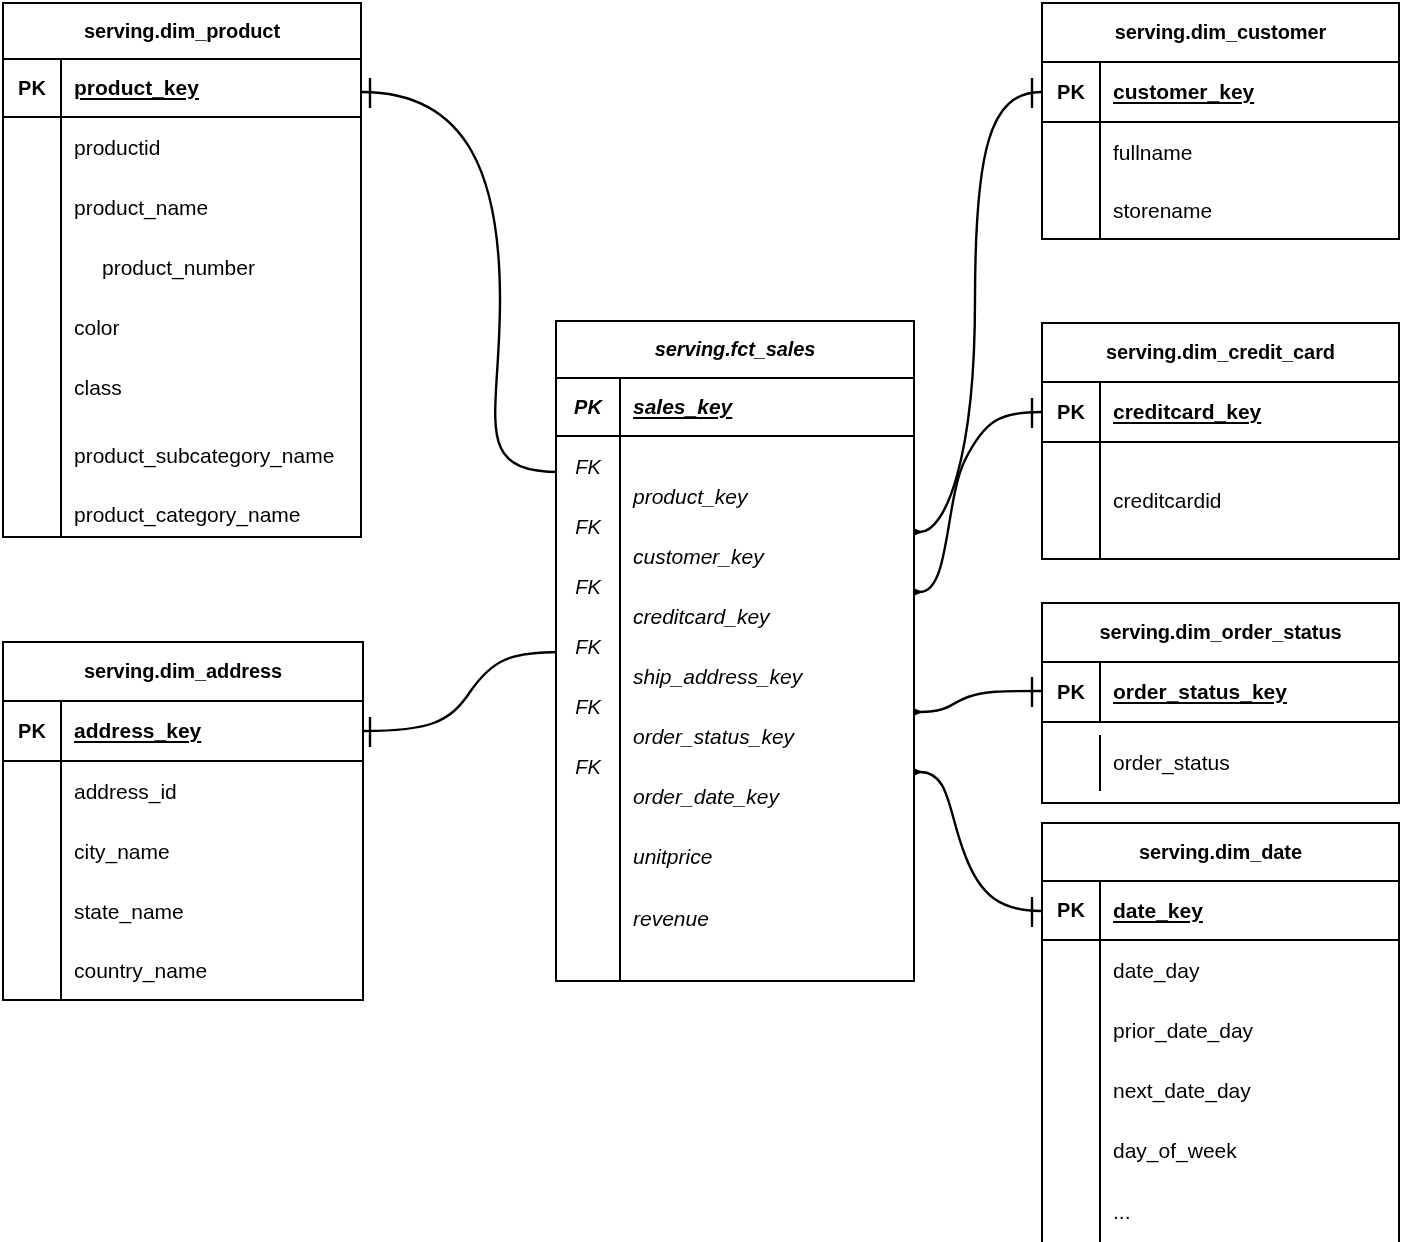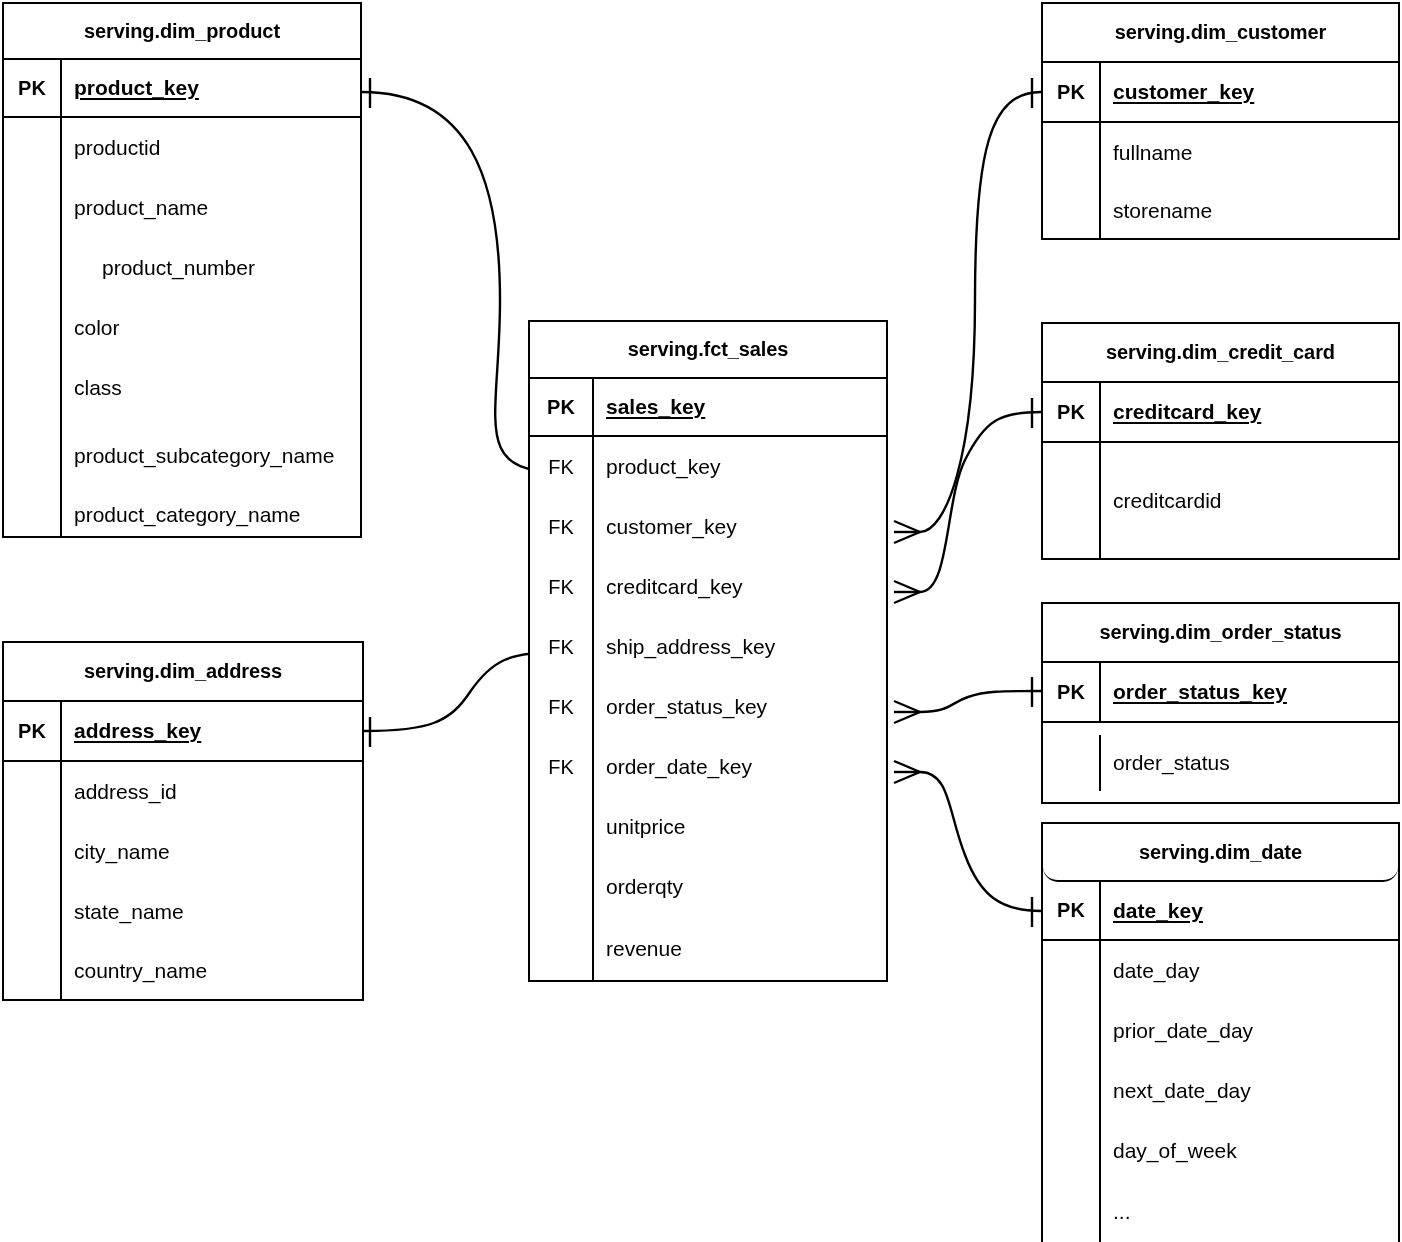--- a/index.html
+++ b/index.html
@@ -229,21 +229,21 @@
       </div>
       <div class="fields-namecol">
         <div class="ncell" style="height:60px;">address_id</div>
         <div class="ncell" style="height:60px;">city_name</div>
         <div class="ncell" style="height:60px;">state_name</div>
         <div class="ncell" style="height:57px;">country_name</div>
       </div>
     </div>
   </div>
 
-  <div class="entity" style="left:528px; top:320px; width:360px; height:662px;">
+  <div class="entity" style="left:555px; top:320px; width:360px; height:662px;font-style:italic;">
     <div class="entity-title" style="height:59px;">serving.fct_sales</div>
     <div class="row pk-row" style="height:60px;">
       <div class="row-keycell" style="width:64px;">PK</div>
       <div class="row-namecell">
         <span class="pkname">sales_key</span>
       </div>
     </div>
     <div class="fields-block">
       <div class="fields-keycol" style="width:64px;">
         <div class="fcell" style="height:60px;">FK</div>
@@ -257,21 +257,20 @@
         <div class="fcell" style="height:63px;"></div>
       </div>
       <div class="fields-namecol">
         <div class="ncell" style="height:60px;">product_key</div>
         <div class="ncell" style="height:60px;">customer_key</div>
         <div class="ncell" style="height:60px;">creditcard_key</div>
         <div class="ncell" style="height:60px;">ship_address_key</div>
         <div class="ncell" style="height:60px;">order_status_key</div>
         <div class="ncell" style="height:60px;">order_date_key</div>
         <div class="ncell" style="height:60px;">unitprice</div>
-        <div class="ncell" style="height:60px;">orderqty</div>
         <div class="ncell" style="height:63px;">revenue</div>
       </div>
     </div>
   </div>
 
   <div class="entity" style="left:1041px; top:2px; width:359px; height:238px;">
     <div class="entity-title" style="height:59px;">serving.dim_customer</div>
     <div class="row pk-row" style="height:60px;">
       <div class="row-keycell" style="width:58px;">PK</div>
       <div class="row-namecell">
@@ -321,21 +320,21 @@
       <div class="fields-keycol" style="width:58px;">
         <div class="fcell" style="height:56px;"></div>
       </div>
       <div class="fields-namecol">
         <div class="ncell" style="height:56px;">order_status</div>
       </div>
     </div>
   </div>
 
   <div class="entity" style="left:1041px; top:822px; width:359px; height:420px; border-bottom:none;">
-    <div class="entity-title" style="height:59px;border-radius:15px;">serving.dim_date</div>
+    <div class="entity-title" style="height:59px;">serving.dim_date</div>
     <div class="row pk-row" style="height:60px;">
       <div class="row-keycell" style="width:58px;">PK</div>
       <div class="row-namecell">
         <span class="pkname">date_key</span>
       </div>
     </div>
     <div class="fields-block">
       <div class="fields-keycol" style="width:58px;">
         <div class="fcell" style="height:60px;"></div>
         <div class="fcell" style="height:60px;"></div>

